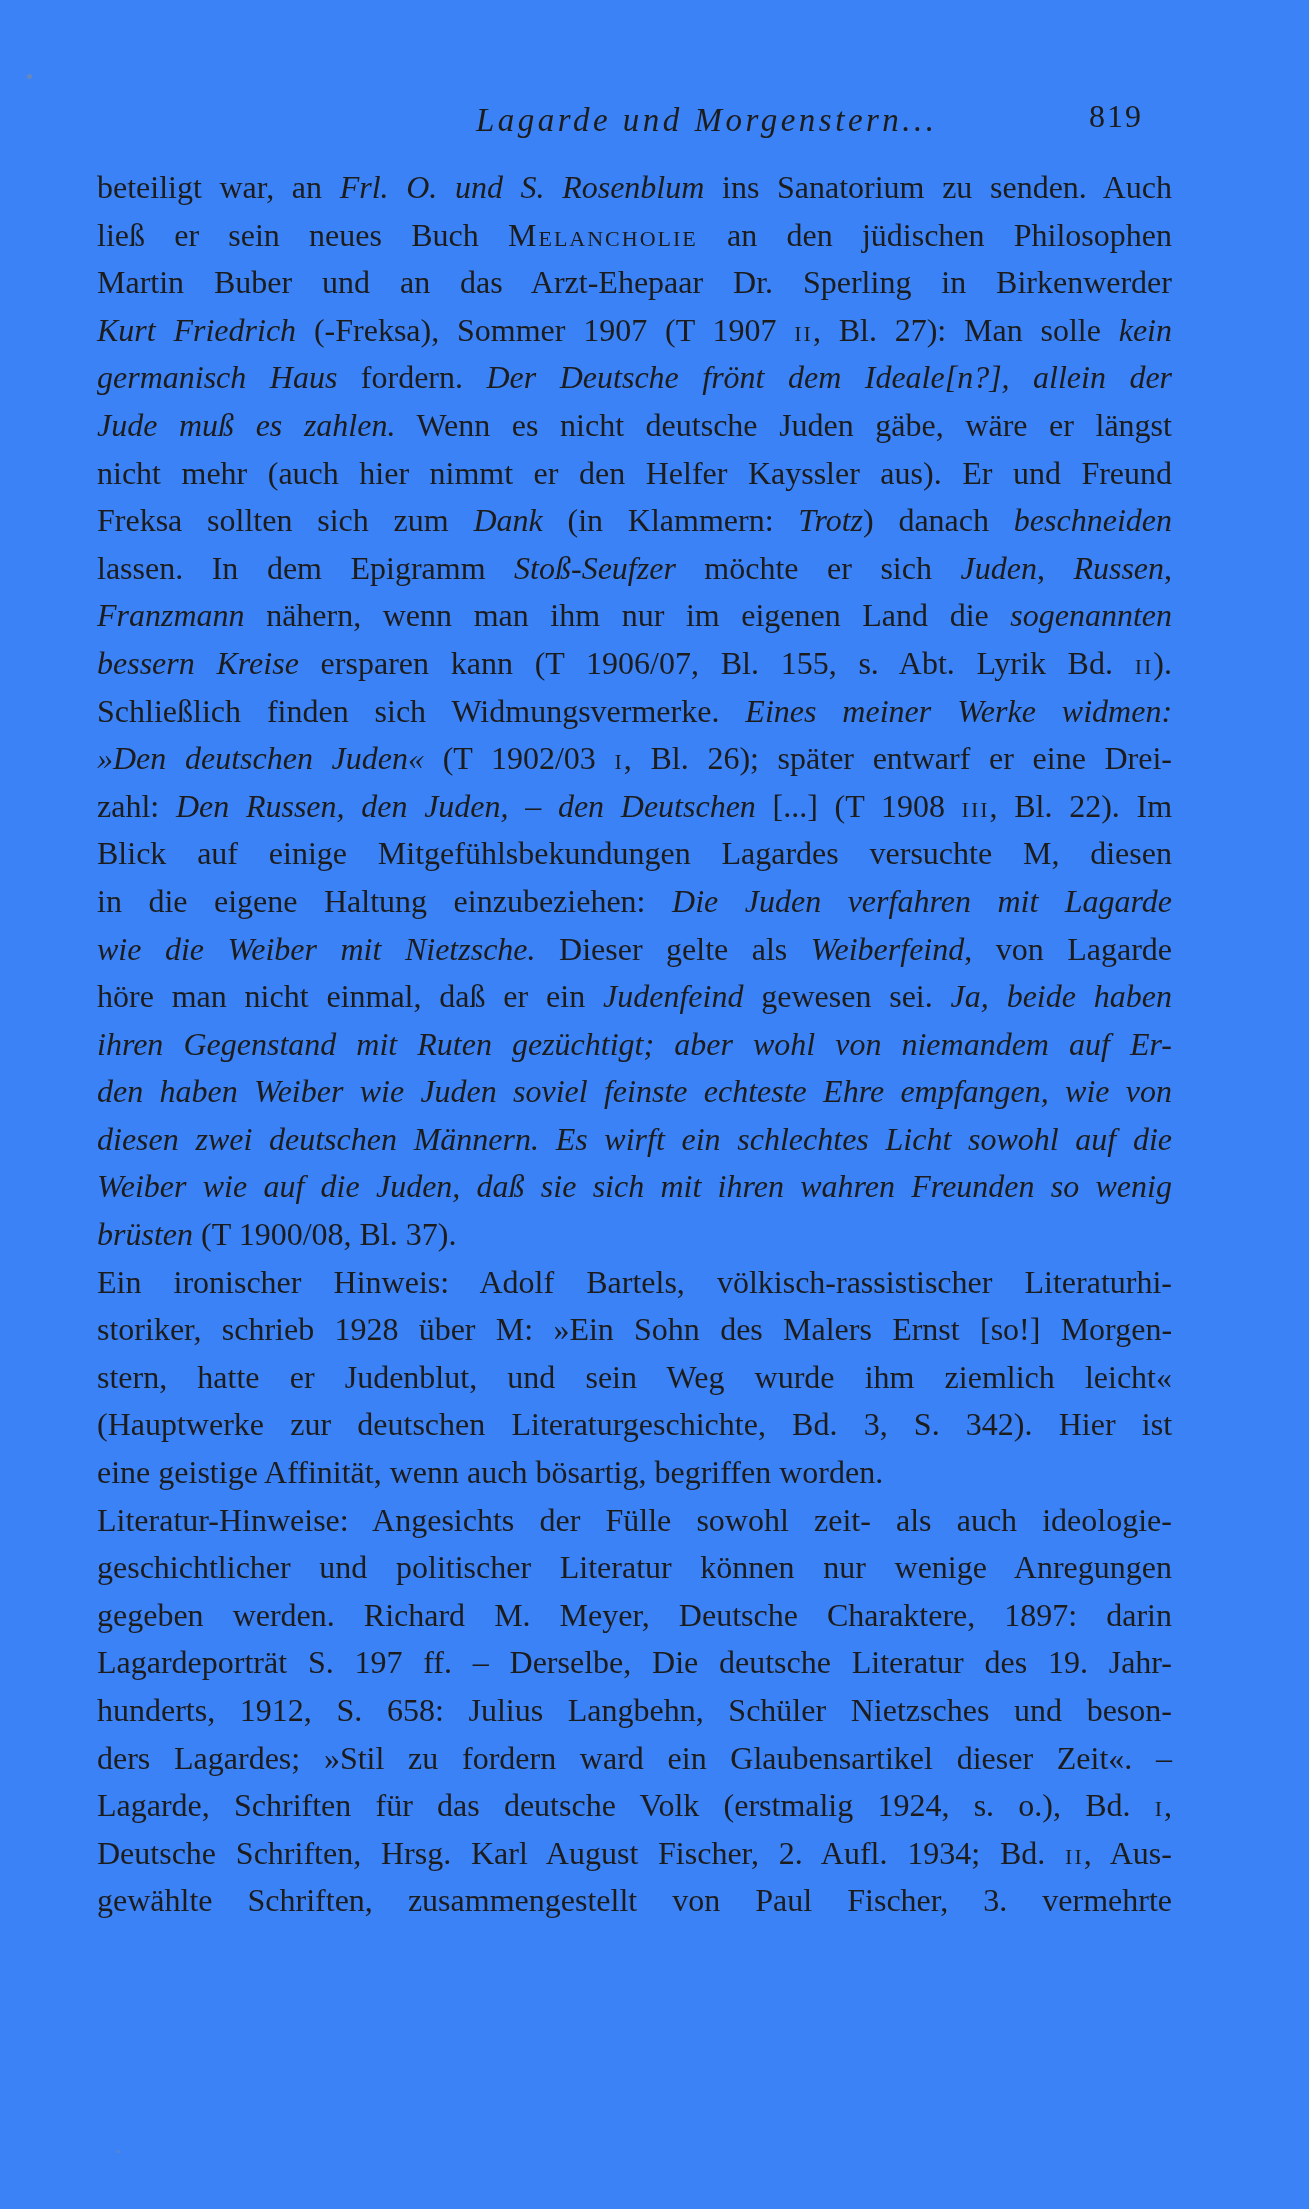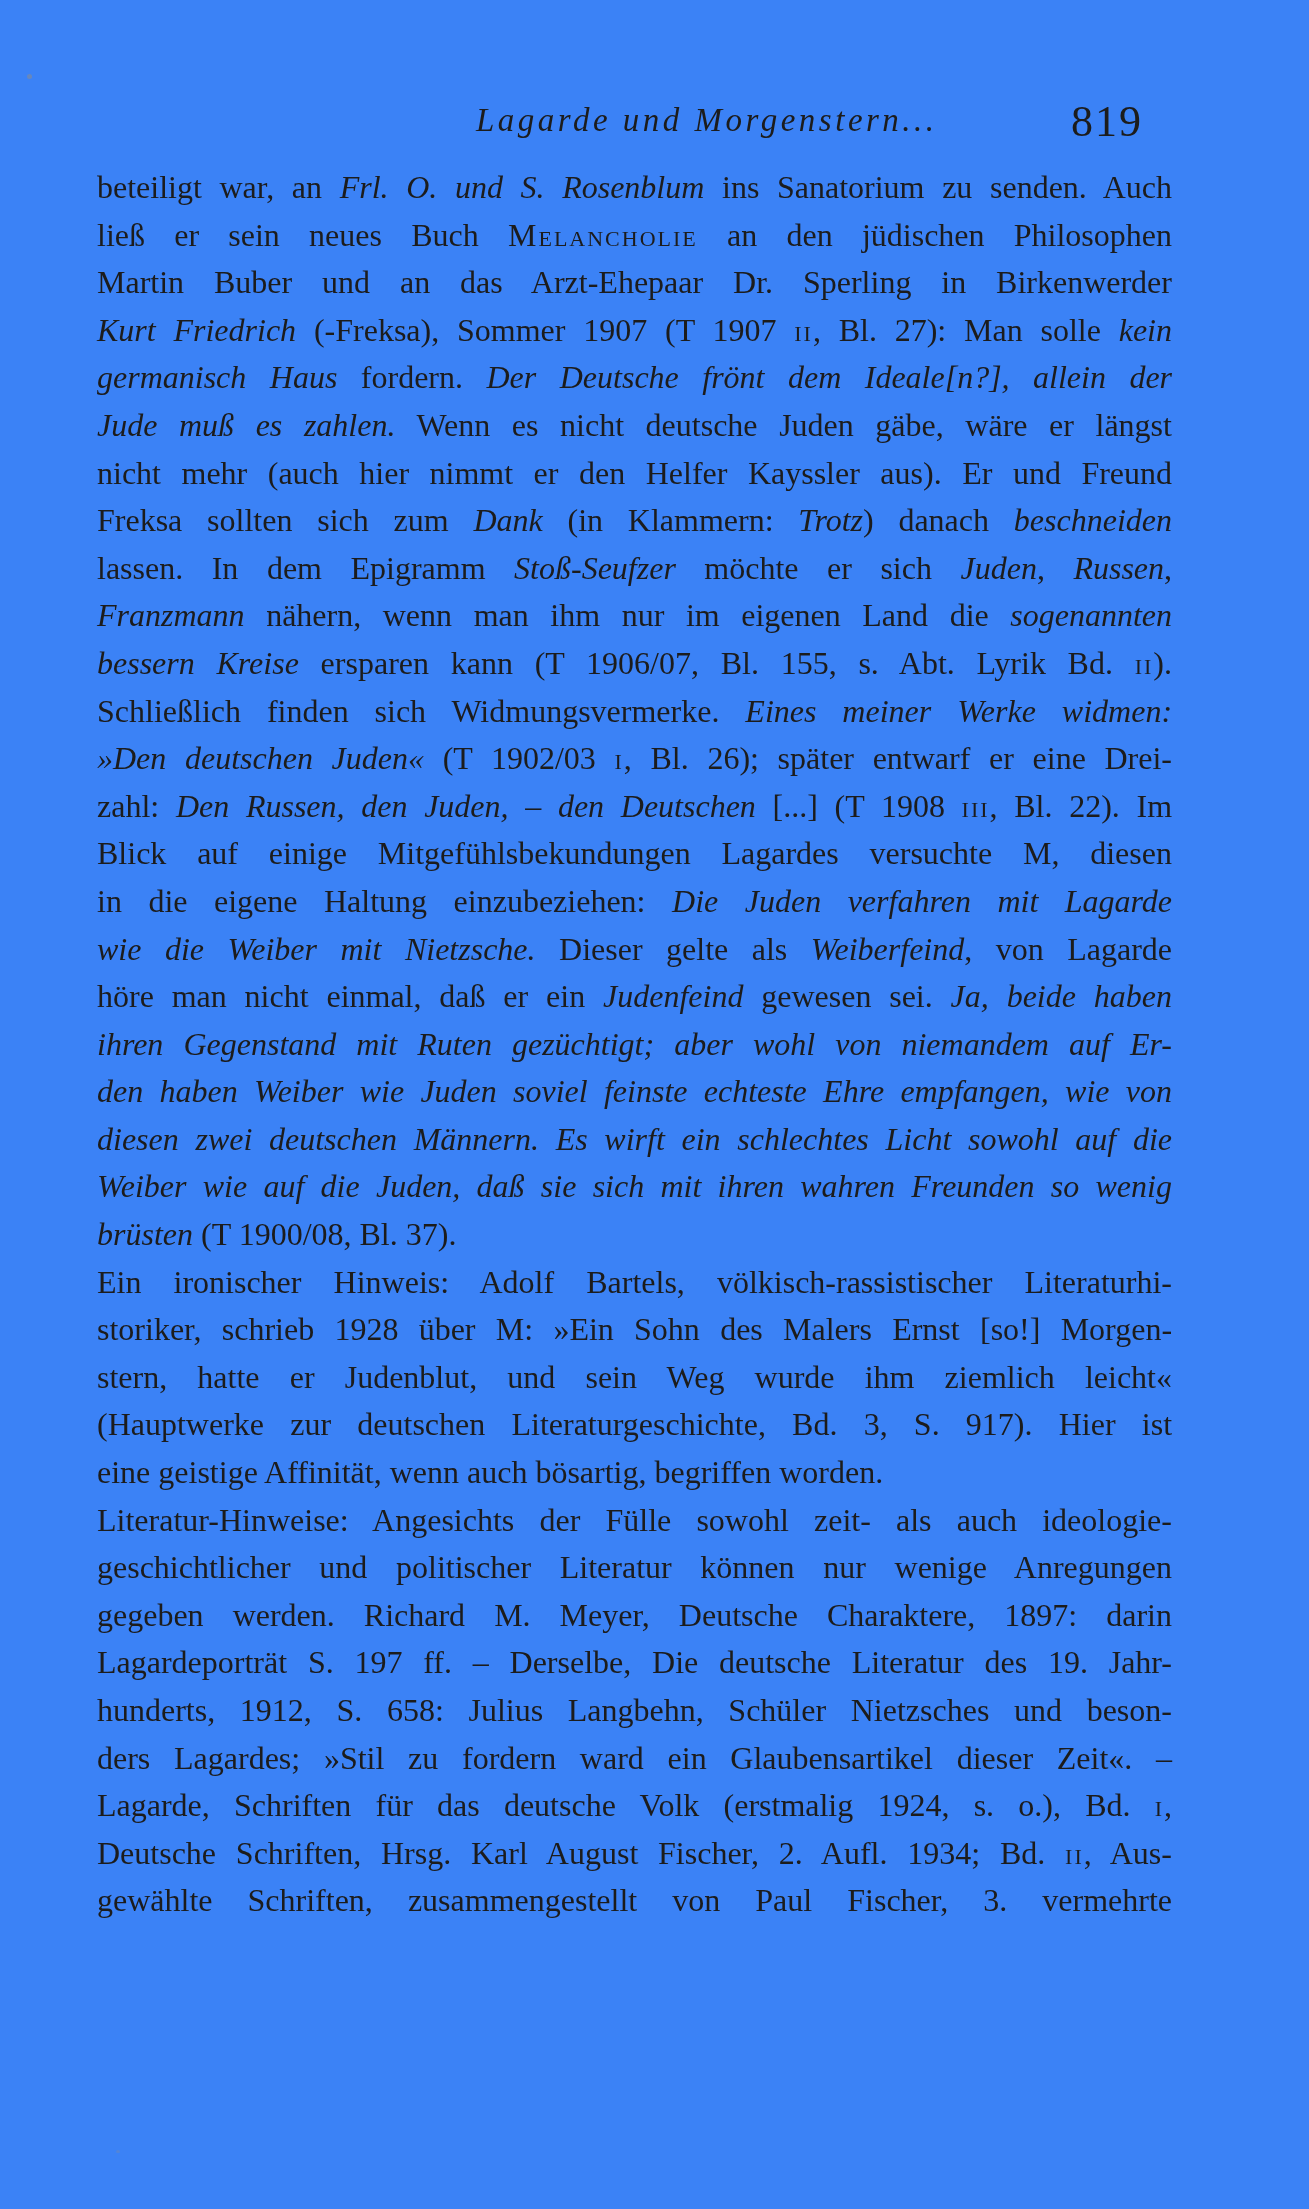--- a/index.html
+++ b/index.html
@@ -30,21 +30,21 @@
     top: 6px;
     font-style: italic;
     font-size: 33px;
     letter-spacing: 3.5px;
     white-space: nowrap;
   }
   .page-number {
     position: absolute;
     right: 0;
     top: 2px;
-    font-size: 44px;
+    font-size: 32px;
     letter-spacing: 2px;
   }
   .page-text {
     position: absolute;
     top: 164px;
     left: 68px;
     width: 1075px;
     margin-left: 29px;
   }
   .line {
@@ -97,21 +97,21 @@
       <div class="line" style="word-spacing: 15.5px;"><span><span class="i">wie die Weiber mit Nietzsche.</span><span class="r"> Dieser gelte als </span><span class="i">Weiberfeind</span><span class="r">, von Lagarde</span></span></div>
       <div class="line" style="word-spacing: 9.83px;"><span><span class="r">höre man nicht einmal, daß er ein </span><span class="i">Judenfeind</span><span class="r"> gewesen sei. </span><span class="i">Ja, beide haben</span></span></div>
       <div class="line" style="word-spacing: 12.05px;"><span><span class="i">ihren Gegenstand mit Ruten gezüchtigt; aber wohl von niemandem auf Er-</span></span></div>
       <div class="line" style="word-spacing: 8.27px;"><span><span class="i">den haben Weiber wie Juden soviel feinste echteste Ehre empfangen, wie von</span></span></div>
       <div class="line" style="word-spacing: 8.69px;"><span><span class="i">diesen zwei deutschen Männern. Es wirft ein schlechtes Licht sowohl auf die</span></span></div>
       <div class="line" style="word-spacing: 8.26px;"><span><span class="i">Weiber wie auf die Juden, daß sie sich mit ihren wahren Freunden so wenig</span></span></div>
       <div class="line" style="word-spacing: 0px;"><span><span class="i">brüsten</span><span class="r"> (T 1900/08, Bl. 37).</span></span></div>
       <div class="line" style="word-spacing: 24.09px;"><span><span class="r">Ein ironischer Hinweis: Adolf Bartels, völkisch-rassistischer Literaturhi-</span></span></div>
       <div class="line" style="word-spacing: 12.26px;"><span><span class="r">storiker, schrieb 1928 über M: »Ein Sohn des Malers Ernst [so!] Morgen-</span></span></div>
       <div class="line" style="word-spacing: 22.15px;"><span><span class="r">stern, hatte er Judenblut, und sein Weg wurde ihm ziemlich leicht«</span></span></div>
-      <div class="line" style="word-spacing: 18.21px;"><span><span class="r">(Hauptwerke zur deutschen Literaturgeschichte, Bd. 3, S. 917). Hier ist</span></span></div>
+      <div class="line" style="word-spacing: 18.21px;"><span><span class="r">(Hauptwerke zur deutschen Literaturgeschichte, Bd. 3, S. 342). Hier ist</span></span></div>
       <div class="line" style="word-spacing: 0px;"><span><span class="r">eine geistige Affinität, wenn auch bösartig, begriffen worden.</span></span></div>
       <div class="line" style="word-spacing: 17.15px;"><span><span class="r">Literatur-Hinweise: Angesichts der Fülle sowohl zeit- als auch ideologie-</span></span></div>
       <div class="line" style="word-spacing: 20.66px;"><span><span class="r">geschichtlicher und politischer Literatur können nur wenige Anregungen</span></span></div>
       <div class="line" style="word-spacing: 21.02px;"><span><span class="r">gegeben werden. Richard M. Meyer, Deutsche Charaktere, 1897: darin</span></span></div>
       <div class="line" style="word-spacing: 12.78px;"><span><span class="r">Lagardeporträt S. 197 ff. – Derselbe, Die deutsche Literatur des 19. Jahr-</span></span></div>
       <div class="line" style="word-spacing: 16.64px;"><span><span class="r">hunderts, 1912, S. 658: Julius Langbehn, Schüler Nietzsches und beson-</span></span></div>
       <div class="line" style="word-spacing: 15.71px;"><span><span class="r">ders Lagardes; »Stil zu fordern ward ein Glaubensartikel dieser Zeit«. –</span></span></div>
       <div class="line" style="word-spacing: 16.2px;"><span><span class="r">Lagarde, Schriften für das deutsche Volk (erstmalig 1924, s. o.), Bd. </span><span class="sc">i</span><span class="r">,</span></span></div>
       <div class="line" style="word-spacing: 11.79px;"><span><span class="r">Deutsche Schriften, Hrsg. Karl August Fischer, 2. Aufl. 1934; Bd. </span><span class="sc">ii</span><span class="r">, Aus-</span></span></div>
       <div class="line" style="word-spacing: 27.06px;"><span><span class="r">gewählte Schriften, zusammengestellt von Paul Fischer, 3. vermehrte</span></span></div>

